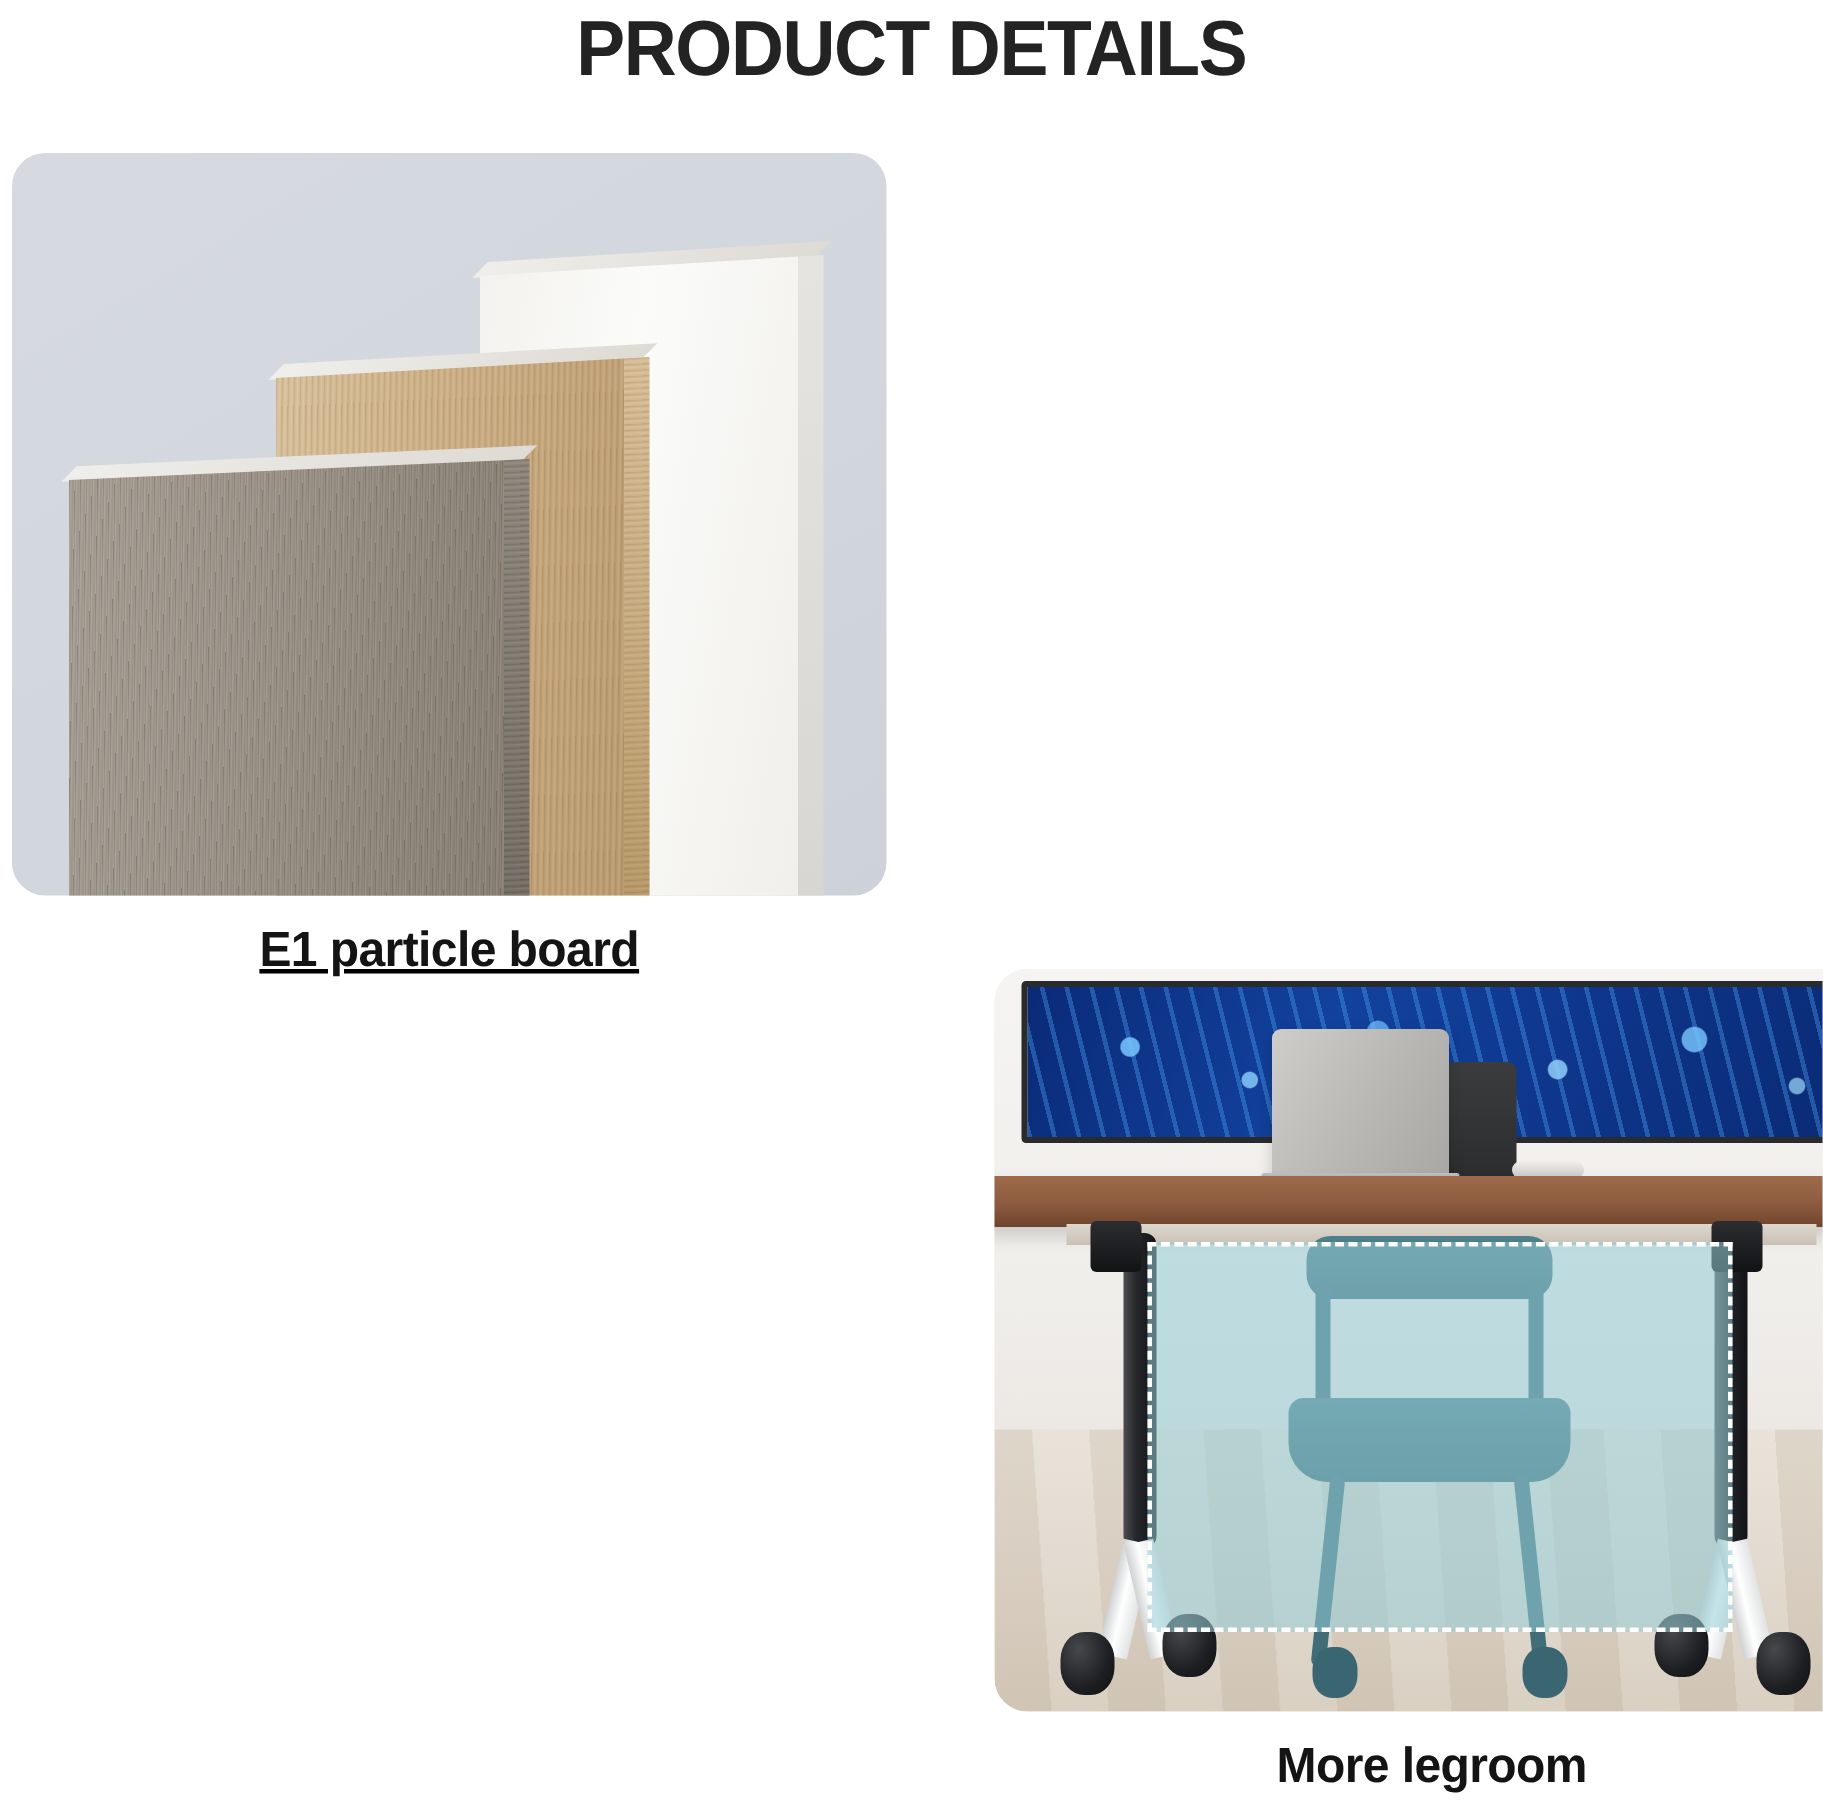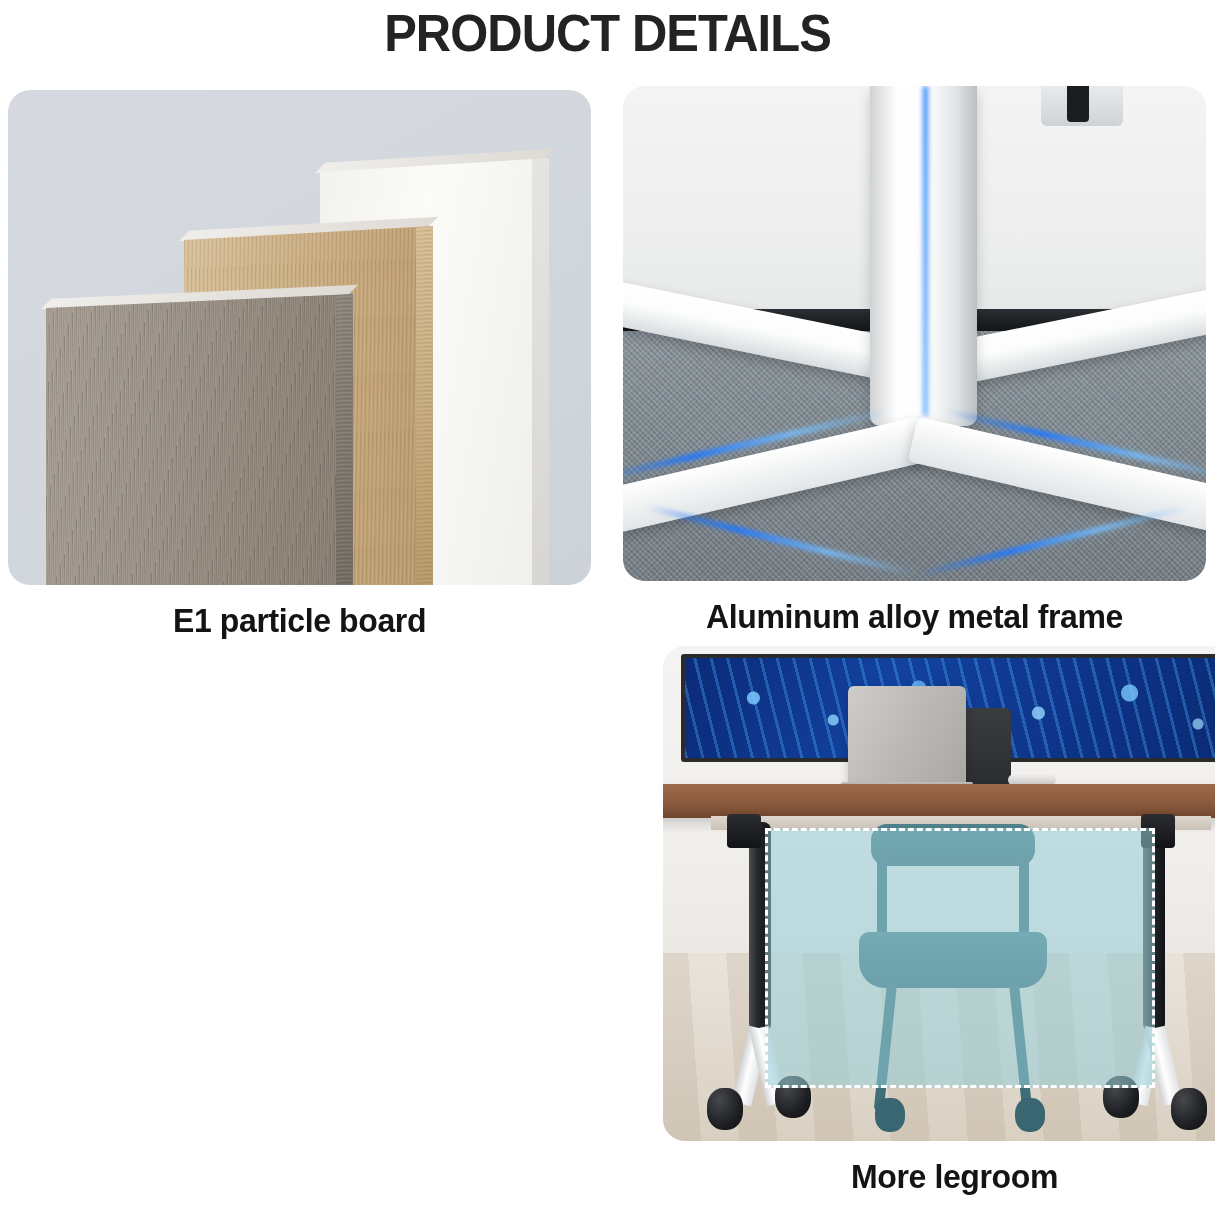--- a/index.html
+++ b/index.html
@@ -22,21 +22,21 @@
     font-family:"Liberation Sans", sans-serif;
     transform:scaleX(0.94);
   }
 
   
   .grid{
     position:absolute;top:86px;left:8px;
     width:1200px;height:1115px;
   }
   .card{position:absolute;width:583px;}
-  .card.c1{left:0;top:4px;}
+  .card.c1{left:0;top:16px;text-decoration:underline;}
   .card.c2{left:615px;top:0;}
   .card.c3{left:0;top:560px;}
   .card.c4{left:615px;top:560px;padding-left:40px;}
 
   .photo{
     position:relative;width:583px;height:495px;
     border-radius:22px;overflow:hidden;
     background:#d4d8de;
   }
   .caption{
@@ -250,41 +250,20 @@
         </div>
         <div class="board b-grey">
           <div class="b-top"></div>
           <div class="face"></div>
           <div class="edge"></div>
         </div>
       </div>
       <div class="caption">E1 particle board</div>
     </div>
 
-    <div class="card c2">
-      <div class="photo p2">
-        <div class="wall"></div>
-        <div class="baseboard"></div>
-        <div class="carpet"></div>
-        <div class="hinge">
-            <i></i>
-          </div>
-        <div class="arm arm-l"></div>
-        <div class="arm arm-r"></div>
-        <div class="column"></div>
-        <div class="colglow"></div>
-        <div class="arm arm-bl"></div>
-        <div class="arm arm-br"></div>
-        <div class="glow g1"></div>
-        <div class="glow g2"></div>
-        <div class="glow g3"></div>
-        <div class="glow g4"></div>
-      </div>
-      <div class="caption">Aluminum alloy metal frame</div>
-    </div>
 
 
     <div class="card c4">
       <div class="photo p4">
         <div class="wall"></div>
         <div class="screen"></div>
         <div class="floor"></div>
         <div class="chairback-far"></div>
         <div class="laptop"></div>
         <div class="laptop-base"></div>

